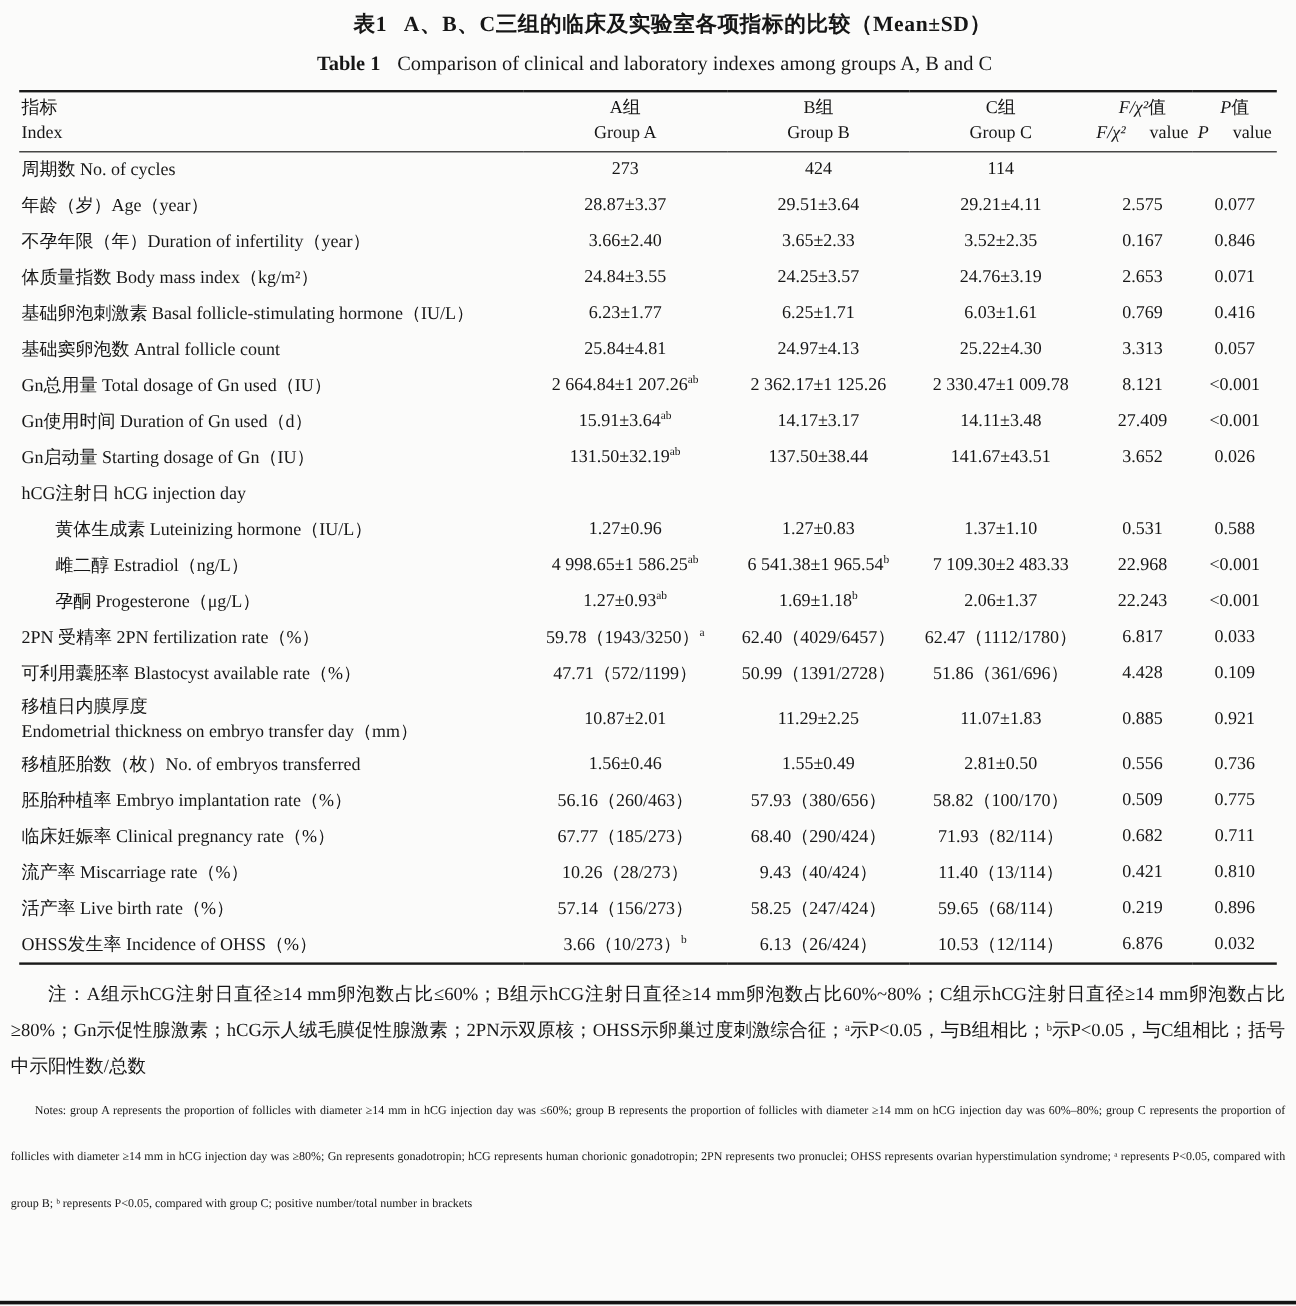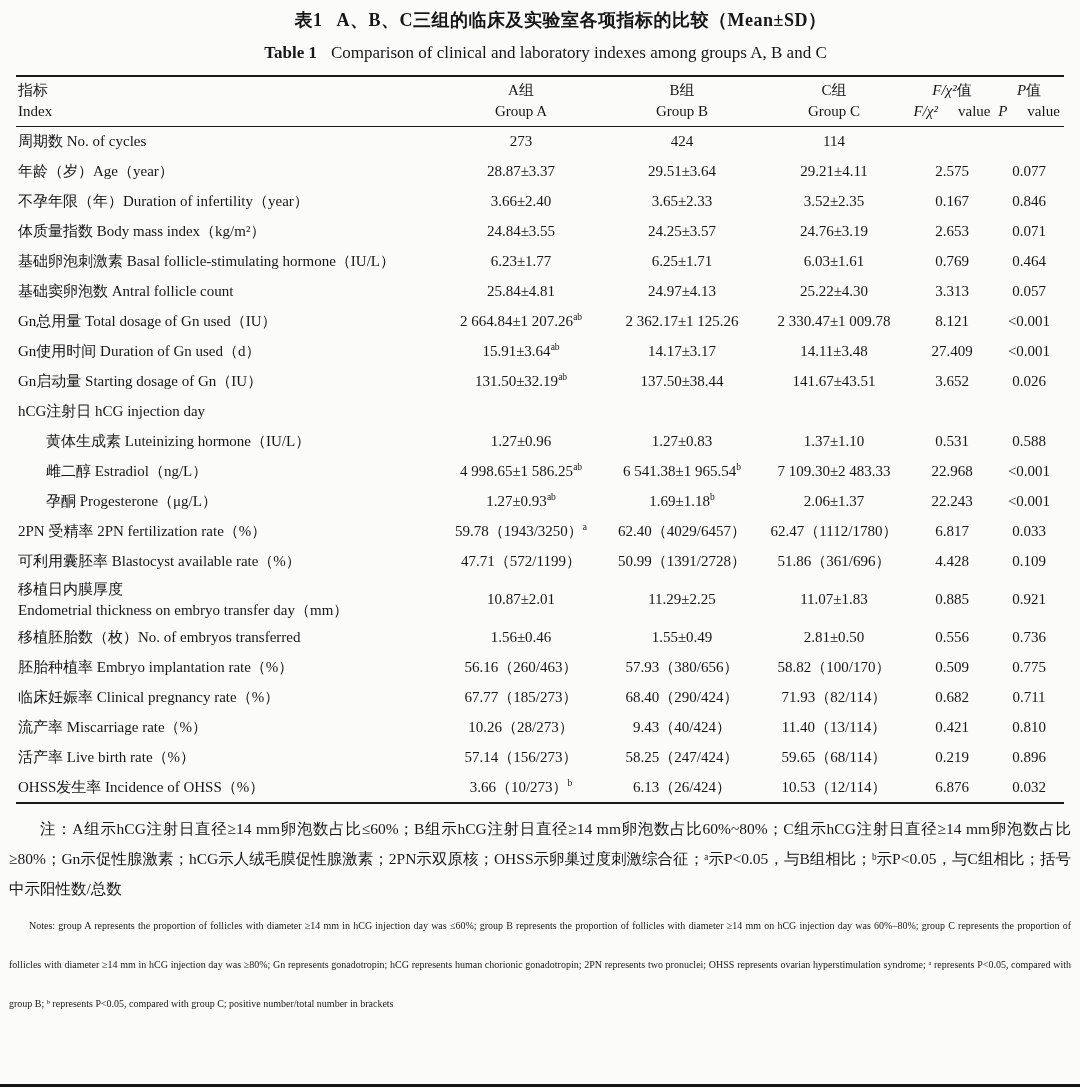--- a/index.html
+++ b/index.html
@@ -177,21 +177,21 @@
           <td>24.76±3.19</td>
           <td>2.653</td>
           <td>0.071</td>
         </tr>
         <tr>
           <td class="lbl">基础卵泡刺激素 Basal follicle-stimulating hormone（IU/L）</td>
           <td>6.23±1.77</td>
           <td>6.25±1.71</td>
           <td>6.03±1.61</td>
           <td>0.769</td>
-          <td>0.464</td>
+          <td>0.416</td>
         </tr>
         <tr>
           <td class="lbl">基础窦卵泡数 Antral follicle count</td>
           <td>25.84±4.81</td>
           <td>24.97±4.13</td>
           <td>25.22±4.30</td>
           <td>3.313</td>
           <td>0.057</td>
         </tr>
         <tr>

